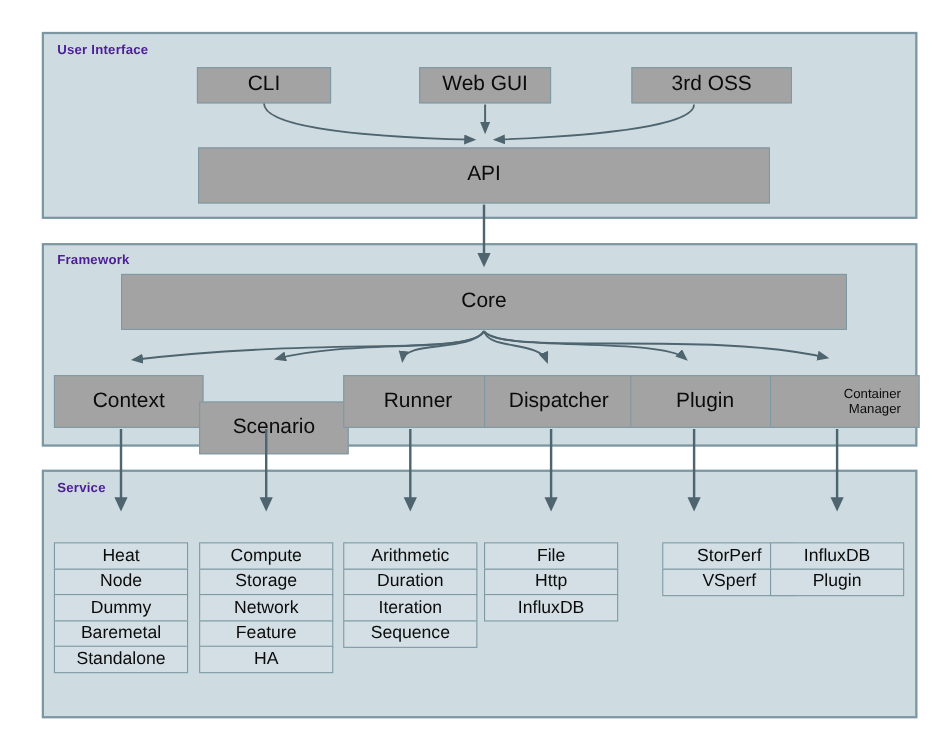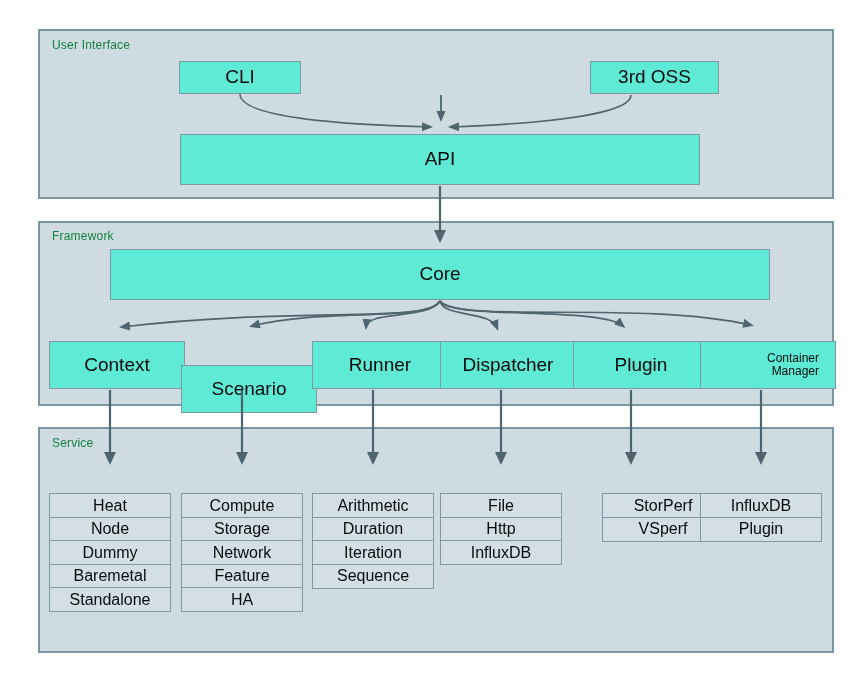--- a/index.html
+++ b/index.html
@@ -4,24 +4,24 @@
 <style>
   html,body{margin:0;padding:0;background:#ffffff;}
   .canvas{
     position:relative;width:855px;height:675px;background:#ffffff;
     font-family:"Liberation Sans", sans-serif;color:#111;overflow:hidden;
   }
   .panel{
     position:absolute;background:#cedbe1;border:2px solid #7c97a2;box-sizing:border-box;
   }
   .panel-label{
-    position:absolute;font-size:12px;font-weight:normal;color:#15803d;letter-spacing:.2px;
+    position:absolute;font-size:12px;font-weight:bold;color:#4c1d95;letter-spacing:.2px;
   }
   .box{
-    position:absolute;background:#5eead4;border:1.5px solid #7e99a4;box-sizing:border-box;
+    position:absolute;background:#a3a3a3;border:1.5px solid #7e99a4;box-sizing:border-box;
     display:flex;align-items:center;justify-content:center;
     font-size:19px;color:#0b0b0b;text-align:center;line-height:1.1;
   }
   .fw-comp{top:341px;width:136px;height:48px;text-align:right;}
   .fw-comp.cm{font-size:12px;padding:0 16px;}
   .sv-col{position:absolute;top:477px;width:122px;}
   .sv-cell{
     position:relative;height:25px;margin-top:-1.5px;background:#d3dfe4;
     border:1.5px solid #7e99a4;box-sizing:border-box;
     display:flex;align-items:center;justify-content:center;
@@ -37,21 +37,22 @@
 
   <div class="panel" style="left:38px;top:29px;width:796px;height:170px;"></div>
   <div class="panel" style="left:38px;top:221px;width:796px;height:185px;"></div>
   <div class="panel" style="left:38px;top:427px;width:796px;height:226px;"></div>
 
   <div class="panel-label" style="left:52px;top:38px;">User Interface</div>
   <div class="panel-label" style="left:52px;top:229px;">Framework</div>
   <div class="panel-label" style="left:52px;top:436px;">Service</div>
 
   <div class="box" style="left:179px;top:61px;width:122px;height:33px;">CLI</div>
-  <div class="box" style="left:590px;top:61px;width:129px;height:33px;text-align:center;">3rd OSS</div>
+  <div class="box" style="left:381px;top:61px;width:120px;height:33px;">Web GUI</div>
+  <div class="box" style="left:574px;top:61px;width:146px;height:33px;text-align:center;">3rd OSS</div>
   <div class="box" style="left:180px;top:134px;width:520px;height:51px;">API</div>
 
   <div class="box" style="left:110px;top:249px;width:660px;height:51px;">Core</div>
   <div id="fw-components">
       <div class="box fw-comp" style="left: 49px;">Context</div>
       <div class="box fw-comp" style="left: 181px; margin-top: 24px;">Scenario</div>
       <div class="box fw-comp" style="left: 312px;">Runner</div>
       <div class="box fw-comp" style="left: 440px;">Dispatcher</div>
       <div class="box fw-comp" style="left: 573px;">Plugin</div>
       <div class="box fw-comp cm" style="left: 700px;">Container Manager</div>

